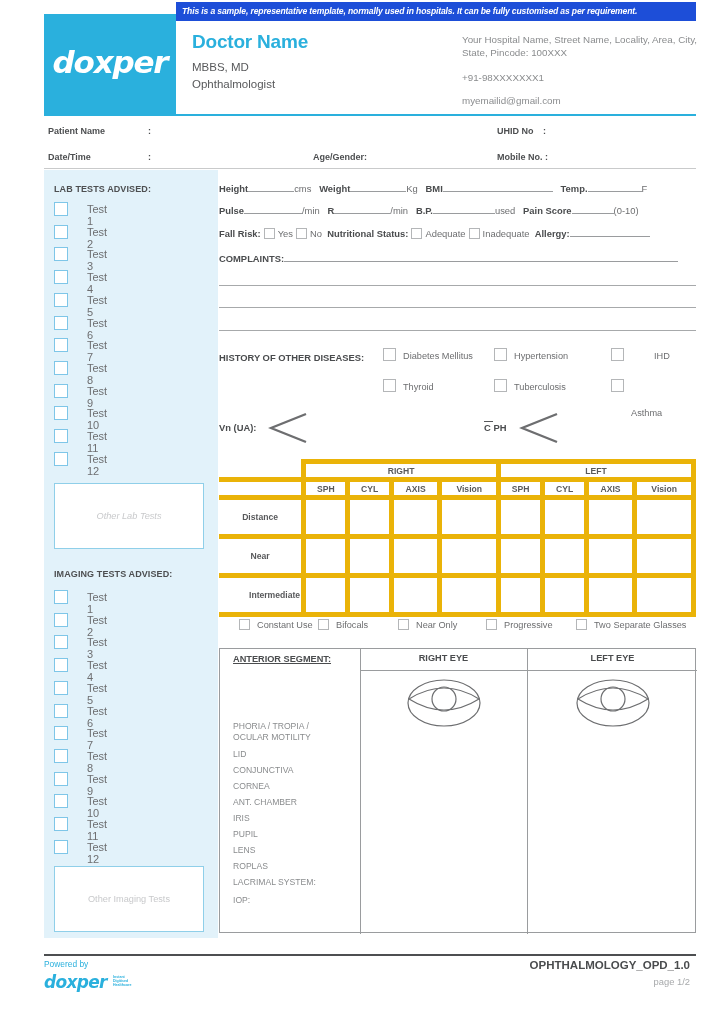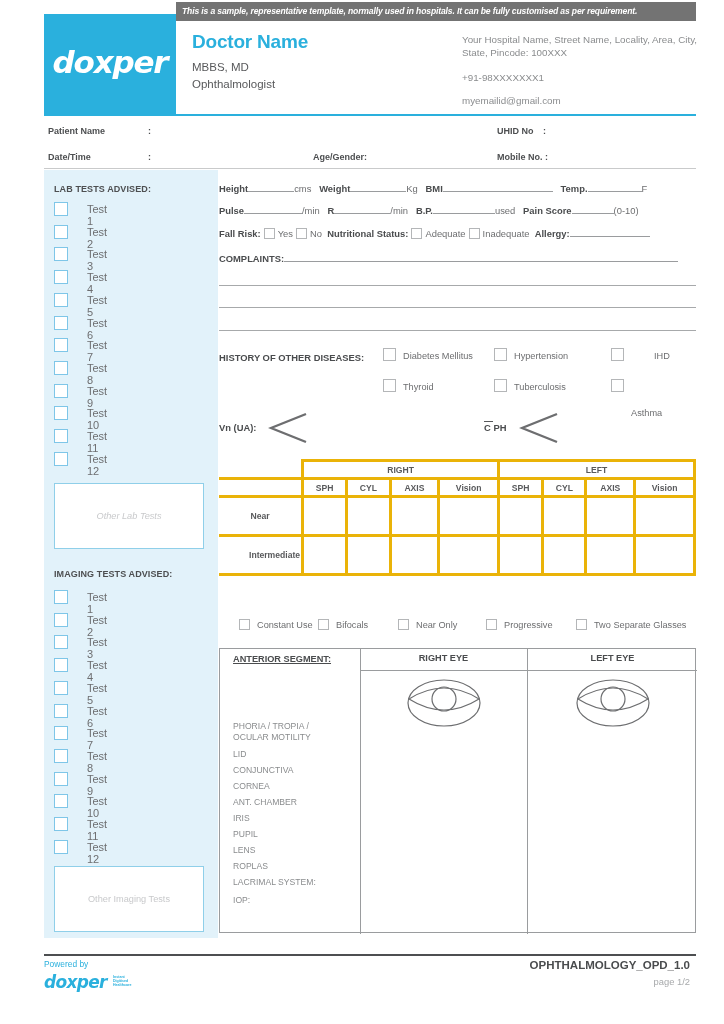--- a/index.html
+++ b/index.html
@@ -12,21 +12,21 @@
     position: relative;
     font-family: "Liberation Sans", sans-serif;
     color: #58595b;
     -webkit-font-smoothing: antialiased;
   }
   .page { position: absolute; left: 0; top: 0; width: 724px; height: 1024px; }
 
   
   .banner {
     position: absolute; left: 176px; top: 2px; width: 520px; height: 19px;
-    background: #737373;
+    background: #1d4ed8;
     color: #ffffff;
     font-size: 8.6px; font-style: italic; font-weight: bold;
     line-height: 19px;
     padding-left: 6px; padding-right: 4px;
     letter-spacing: -0.15px;
     white-space: nowrap; overflow: hidden;
   }
   .logo-block {
     position: absolute; left: 44px; top: 14px; width: 132px; height: 101px;
     background: #2ab0dd;
@@ -127,21 +127,21 @@
   }
   .vn-lbl { position: absolute; font-size: 9.4px; font-weight: bold; color: #4a4c4e; }
 
   
   .rtable {
     position: absolute; left: 219px; top: 459px; width: 477px;
     border-collapse: collapse;
     font-size: 8.6px; color: #58595b;
   }
   .rtable td, .rtable th {
-    border: 3px solid #eab308; text-align: center; font-weight: normal;
+    border: 5px solid #eab308; text-align: center; font-weight: normal;
   }
   .rtable th { font-weight: bold; height: 18px; }
   .rtable .rowlbl { font-weight: bold; height: 39px; width: 65px; }
 
   .useopts { position: absolute; left: 219px; top: 619px; width: 477px; height: 18px; }
   .useopt { position: absolute; font-size: 9.2px; color: #6d6e70; }
   .useopt .b {
     display: inline-block; width: 11px; height: 11px;
     border: 1px solid #b4b6b8; background: #fff; vertical-align: -2px;
     margin-right: 7px;
@@ -393,20 +393,31 @@
       <th>SPH</th>
       <th>CYL</th>
       <th>AXIS</th>
       <th>Vision</th>
       <th>SPH</th>
       <th>CYL</th>
       <th>AXIS</th>
       <th>Vision</th>
     </tr>
     <tr>
+      <td class="rowlbl" style="border-left:none;">Distance</td>
+      <td></td>
+          <td></td>
+          <td></td>
+          <td></td>
+      <td></td>
+          <td></td>
+          <td></td>
+          <td></td>
+    </tr>
+    <tr>
       <td class="rowlbl" style="border-left:none;">Near</td>
       <td></td>
           <td></td>
           <td></td>
           <td></td>
       <td></td>
           <td></td>
           <td></td>
           <td></td>
     </tr>

